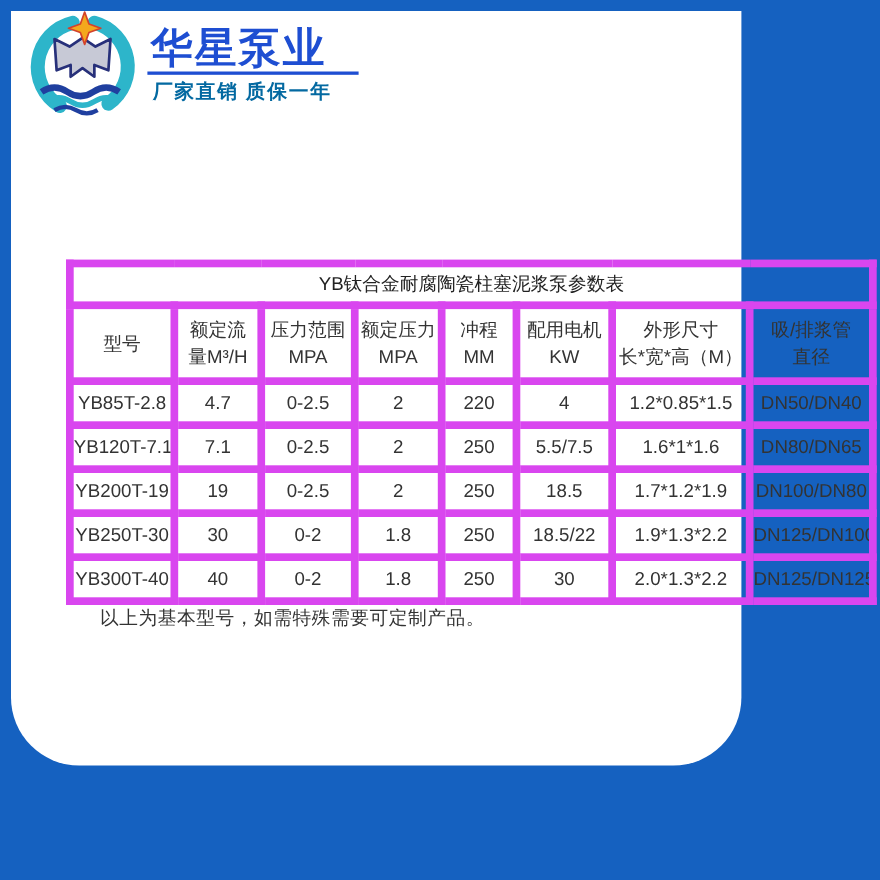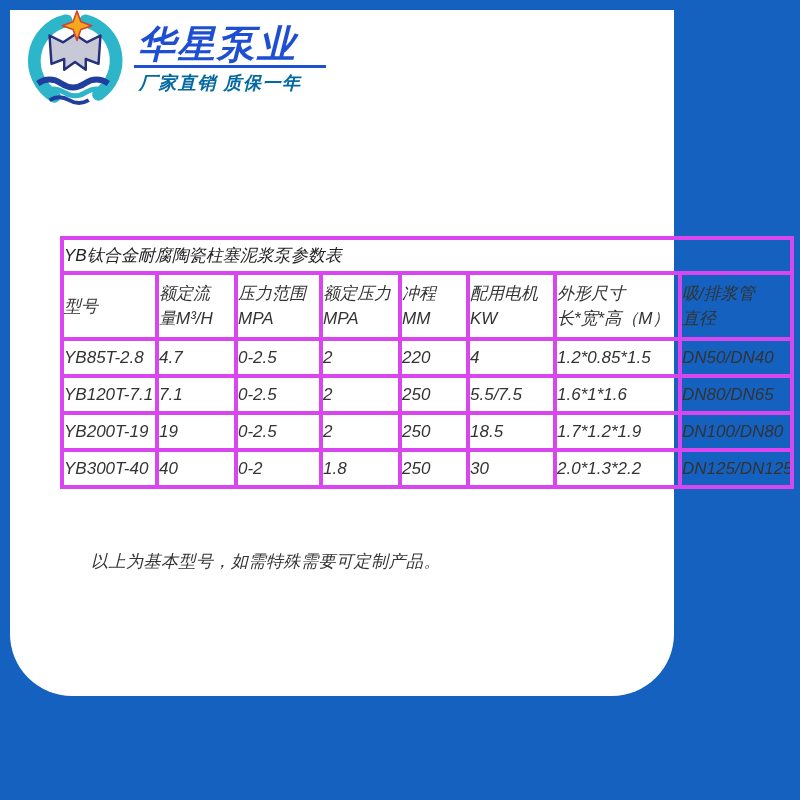--- a/index.html
+++ b/index.html
@@ -12,21 +12,20 @@
     width:800px;height:800px;
     background:#1561c0;
     overflow:hidden;
   }
   .card{
     position:absolute;
     left:10px;top:10px;
     width:664px;height:686px;
     background:#ffffff;
     border-radius:0 0 62px 62px;
-    font-style:italic;
   }
   
   .logo{
     position:absolute;left:6px;top:0px;
     width:118px;height:98px;
   }
   .company{
     position:absolute;left:127px;top:14px;
     font-size:38px;font-weight:800;
     color:#1e4ed2;letter-spacing:2px;
@@ -51,22 +50,22 @@
     color:#050505;letter-spacing:0px;
     white-space:nowrap;
   }
   
   .ptable{
     position:absolute;left:50px;top:226px;
     width:730px;
     border-collapse:collapse;table-layout:fixed;
   }
   .ptable td{
-    border:4px solid #d946ef;
-    text-align:left;vertical-align:middle;
+    border:7px solid #d946ef;
+    text-align:center;vertical-align:middle;
     font-size:17px;color:#333333;
     padding:0;height:33px;
     overflow:hidden;white-space:nowrap;
   }
   .caption-row td{height:31px;color:#222222;}
   .header-row td{height:62px;}
   .hline{display:block;line-height:25px;}
   .hline:empty{display:none;}
   
   .note{
@@ -178,20 +177,30 @@
           <td>YB200T-19</td>
           <td>19</td>
           <td>0-2.5</td>
           <td>2</td>
           <td>250</td>
           <td>18.5</td>
           <td>1.7*1.2*1.9</td>
           <td>DN100/DN80</td>
         </tr>
         <tr>
+          <td>YB250T-30</td>
+          <td>30</td>
+          <td>0-2</td>
+          <td>1.8</td>
+          <td>250</td>
+          <td>18.5/22</td>
+          <td>1.9*1.3*2.2</td>
+          <td>DN125/DN100</td>
+        </tr>
+        <tr>
           <td>YB300T-40</td>
           <td>40</td>
           <td>0-2</td>
           <td>1.8</td>
           <td>250</td>
           <td>30</td>
           <td>2.0*1.3*2.2</td>
           <td>DN125/DN125</td>
         </tr>
       </tbody>

